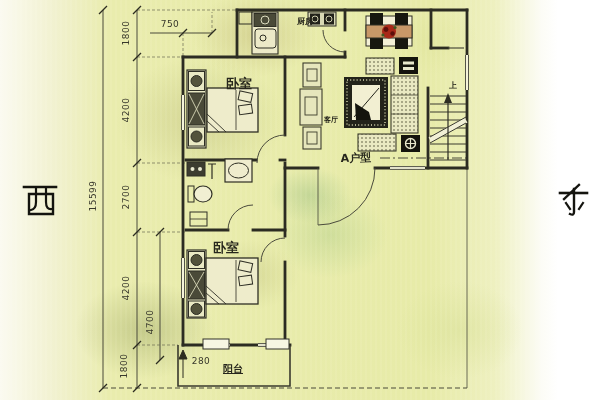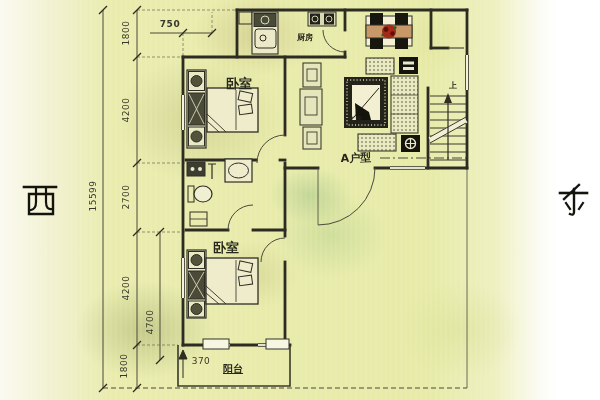--- a/index.html
+++ b/index.html
@@ -300,25 +300,25 @@
   </g>
 </svg>
 
 <span class="dim v" style="left:93px;top:196px;">15599</span>
 <span class="dim v" style="left:126px;top:33px;">1800</span>
 <span class="dim v" style="left:126px;top:110px;">4200</span>
 <span class="dim v" style="left:126px;top:197px;">2700</span>
 <span class="dim v" style="left:126px;top:288px;">4200</span>
 <span class="dim v" style="left:124px;top:366px;">1800</span>
 <span class="dim v" style="left:150px;top:322px;">4700</span>
-<span class="dim" style="left:170px;top:24px;font-weight:bold;">750</span>
-<span class="dim" style="left:201px;top:361px;">370</span>
+<span class="dim" style="left:170px;top:24px;">750</span>
+<span class="dim" style="left:201px;top:361px;">280</span>
 
 <span class="lbl" style="left:239px;top:83px;">卧室</span>
 <span class="lbl" style="left:226px;top:247px;">卧室</span>
-<span class="lbl small" style="left:305px;top:38px;">厨房</span>
-<span class="lbl tiny" style="left:331px;top:120px;margin-left:24px;">客厅</span>
+<span class="lbl small" style="left:305px;top:22px;">厨房</span>
+<span class="lbl tiny" style="left:331px;top:120px;">客厅</span>
 <span class="lbl balc" style="left:233px;top:369px;">阳台</span>
 <span class="lbl unit" style="left:356px;top:158px;">A户型</span>
 <span class="lbl small" style="left:453px;top:86px;">上</span>
 
 <span class="sr">西</span>
 <span class="sr">东</span>
 
 </body></html>

